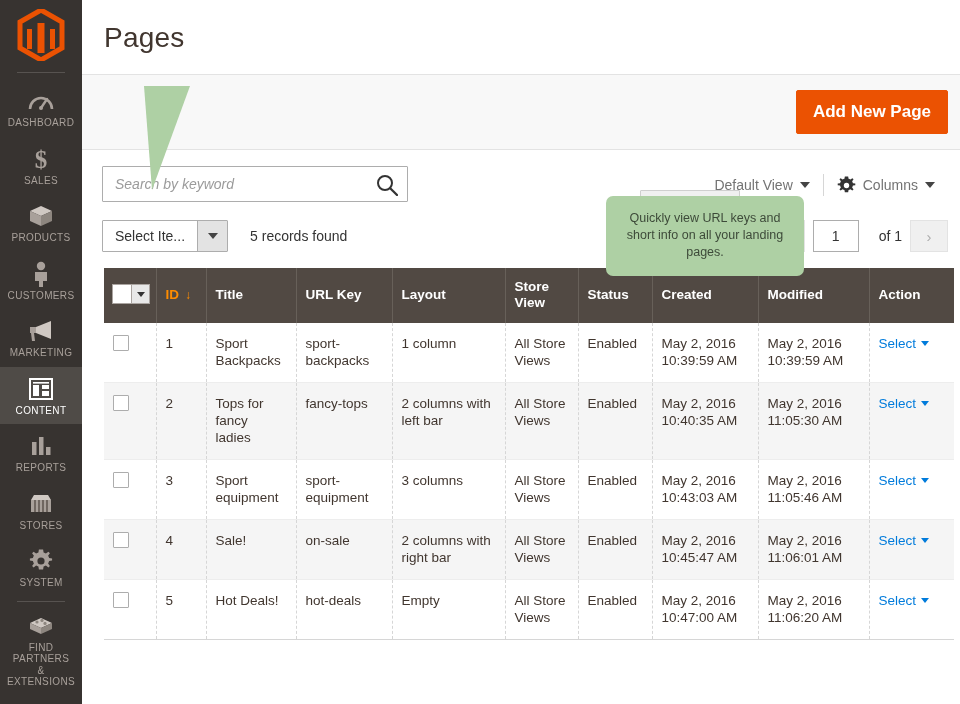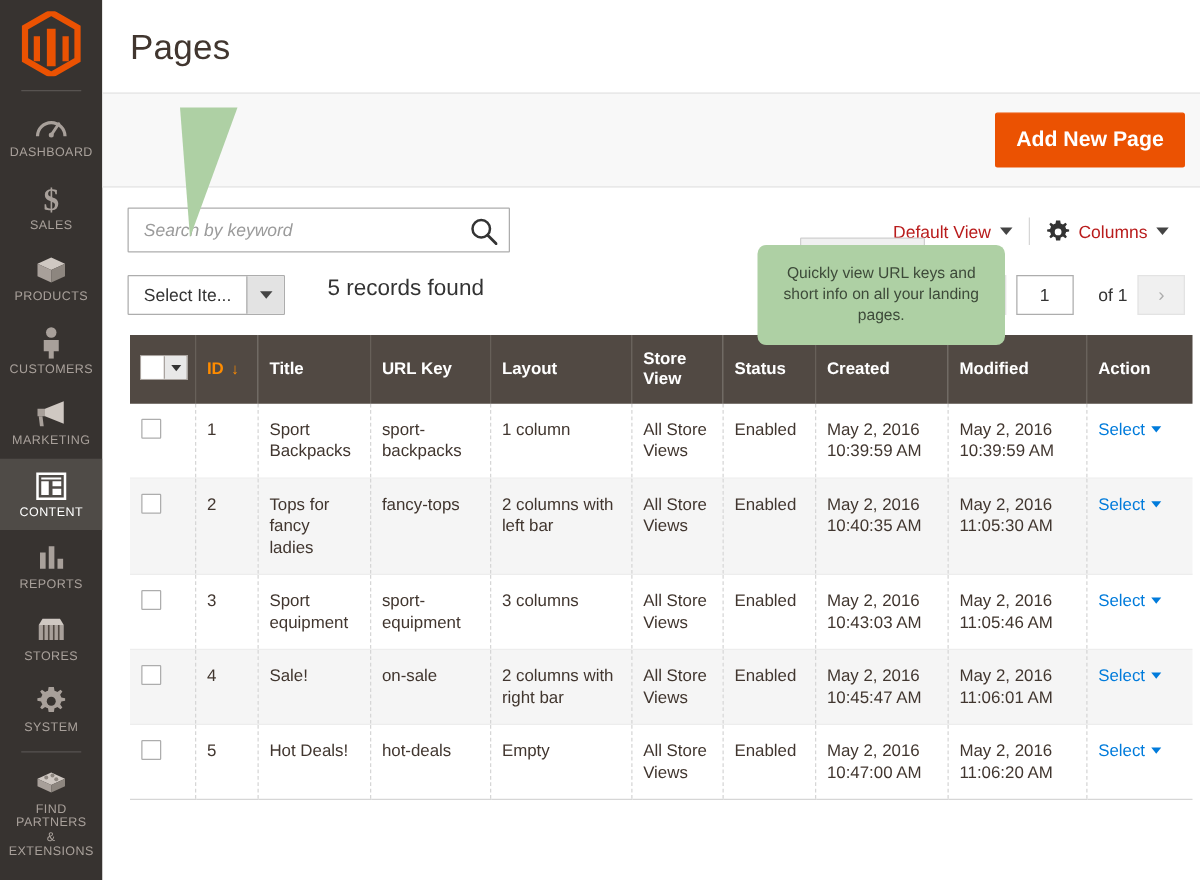--- a/index.html
+++ b/index.html
@@ -71,40 +71,40 @@
     width: 100%; height: 100%; border: 0; outline: 0; background: transparent;
     padding: 0 40px 0 12px; font-size: 14px; font-style: italic;
     color: #575757; font-family: "Liberation Sans", sans-serif;
   }
   .search-box input::placeholder { color: #9b9b9b; font-style: italic; opacity: 1; }
   .search-ico { position: absolute; right: 9px; top: 7px; cursor: pointer; }
 
   .view-controls { display: flex; align-items: center; gap: 0; padding-top: 8px; }
   .ctrl {
     display: flex; align-items: center; gap: 7px;
-    font-size: 14px; color: #b91c1c; cursor: pointer; padding: 0 13px;
+    font-size: 14px; color: #737373; cursor: pointer; padding: 0 13px;
   }
   .ctrl-sep { width: 1px; height: 22px; background: #d6d6d6; }
   .caret-dn { width: 0; height: 0; border-left: 5px solid transparent; border-right: 5px solid transparent; border-top: 6px solid #444; }
 
   .toolbar-row2 { display: flex; align-items: center; justify-content: space-between; margin-top: 18px; }
-  .left-group { display: flex; align-items: flex-start; gap: 22px; }
+  .left-group { display: flex; align-items: center; gap: 22px; }
   .select-items {
     display: flex; align-items: stretch; height: 32px;
     border: 1px solid #adadad; border-radius: 1px; background: #fff; cursor: pointer;
   }
   .select-items .lbl {
     display: flex; align-items: center; padding: 0 12px;
     font-size: 14px; color: #333; white-space: nowrap;
   }
   .select-items .arrowbox {
     width: 30px; border-left: 1px solid #adadad; background: #e3e3e3;
     display: flex; align-items: center; justify-content: center;
   }
-  .records-found { font-size: 18px; color: #333333; margin-left: 12px; }
+  .records-found { font-size: 14px; color: #333333; }
 
   .pager { display: flex; align-items: center; gap: 8px; }
   .pg-btn {
     width: 38px; height: 32px; background: #f0f0f0; border: 1px solid #e3e3e3;
     display: flex; align-items: center; justify-content: center; cursor: pointer;
     color: #adadad; font-size: 15px;
   }
   .pg-input {
     width: 46px; height: 32px; border: 1px solid #adadad; background: #fff;
     text-align: center; font-size: 14px; color: #333; outline: 0;

